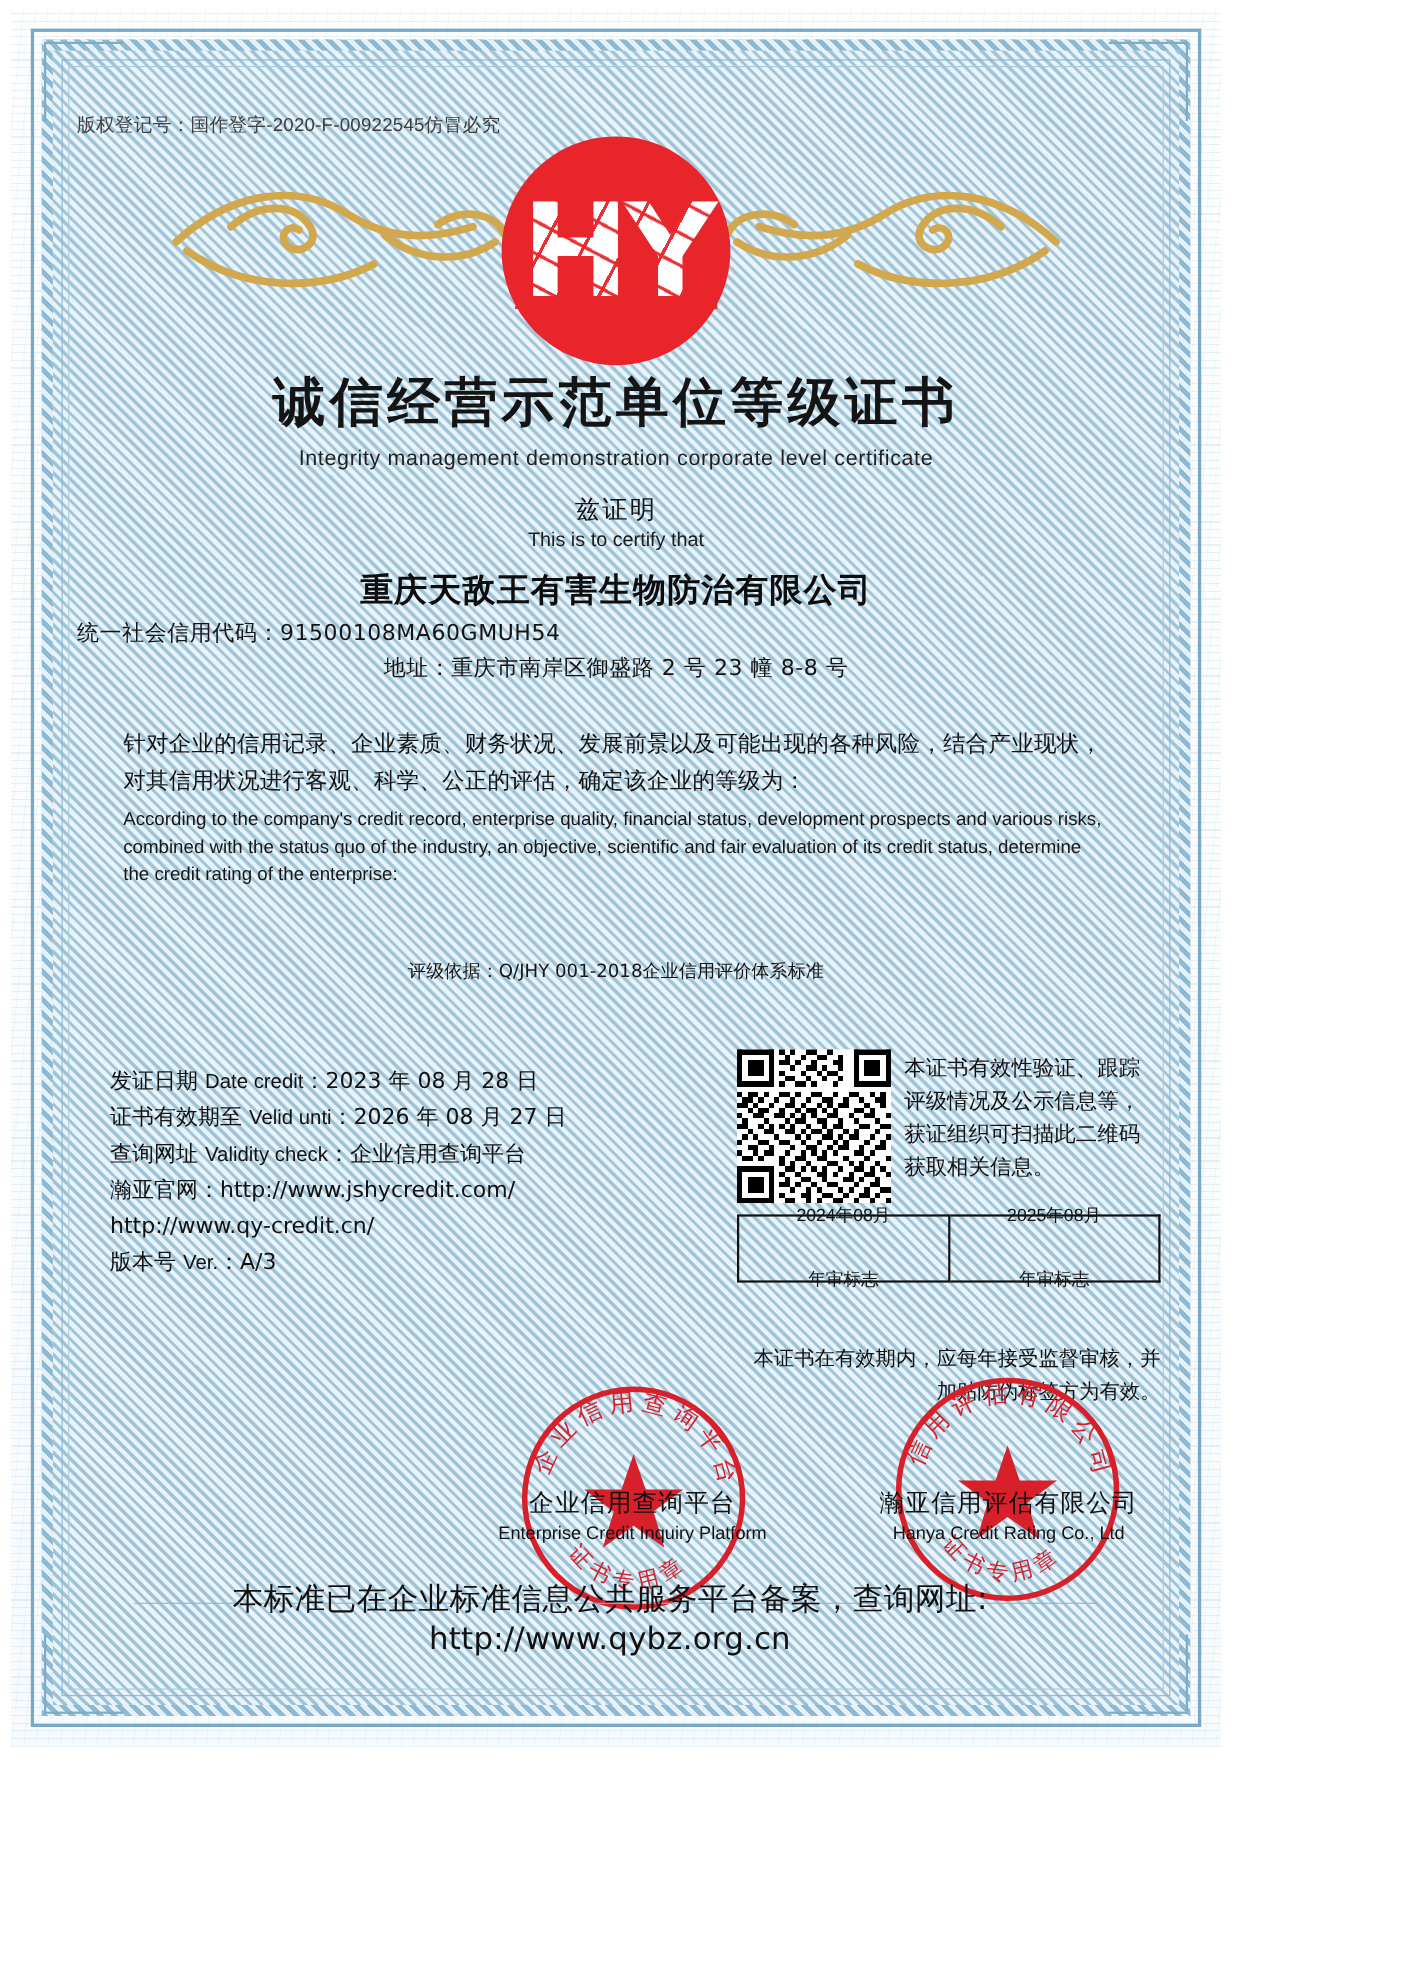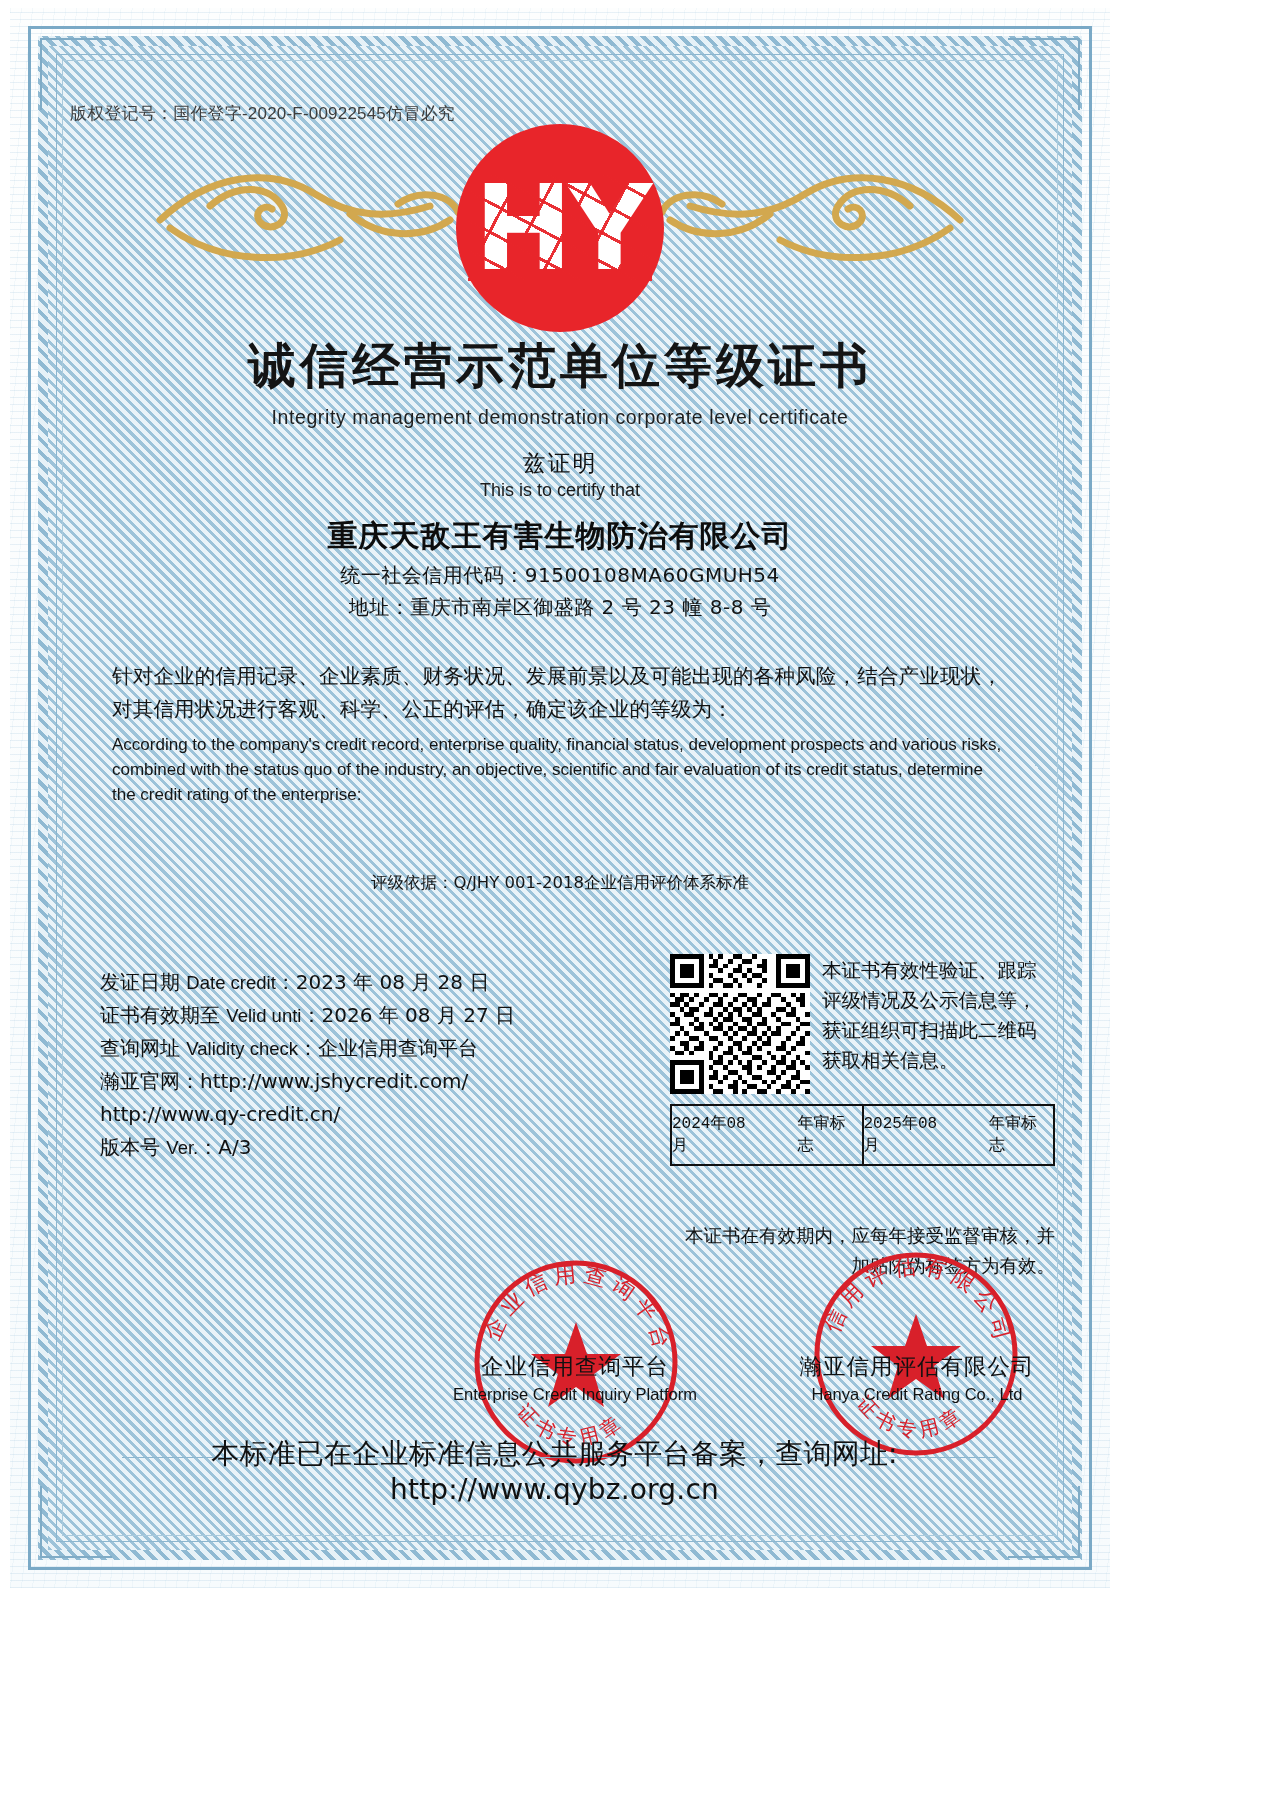--- a/index.html
+++ b/index.html
@@ -181,21 +181,21 @@
     text-align: center;
     font-size: 30px;
     font-weight: bold;
     color: #0d0d0d;
     letter-spacing: 1px;
     font-family: "DejaVu Sans", sans-serif;
   }
   .company-code {
     position: absolute;
     top: 496px; left: 0; right: 0;
-    text-align: center;
+    text-align: left;
     font-size: 20px;
     color: #141414;
     letter-spacing: .5px;
     font-family: "DejaVu Sans", sans-serif;
   }
   .company-addr {
     position: absolute;
     top: 528px; left: 0; right: 0;
     text-align: center;
     font-size: 20px;
@@ -287,27 +287,27 @@
     top: 1038px;
     left: 600px;
     width: 385px;
     height: 62px;
     display: flex;
   }
   .stamp-box {
     flex: 1;
     border: 2px solid #111;
     display: flex;
-    flex-direction: row;
+    flex-direction: column;
     align-items: center;
     justify-content: center;
     font-size: 16px;
     line-height: 22px;
     color: #111;
-    font-family: Liberation Mono, monospace;
+    font-family: Liberation Sans, sans-serif;
     gap: 36px;
   }
   .stamp-box + .stamp-box { border-left: none; }
   .annual-note {
     position: absolute;
     top: 1112px;
     left: 600px;
     width: 385px;
     text-align: right;
     font-size: 18.5px;

